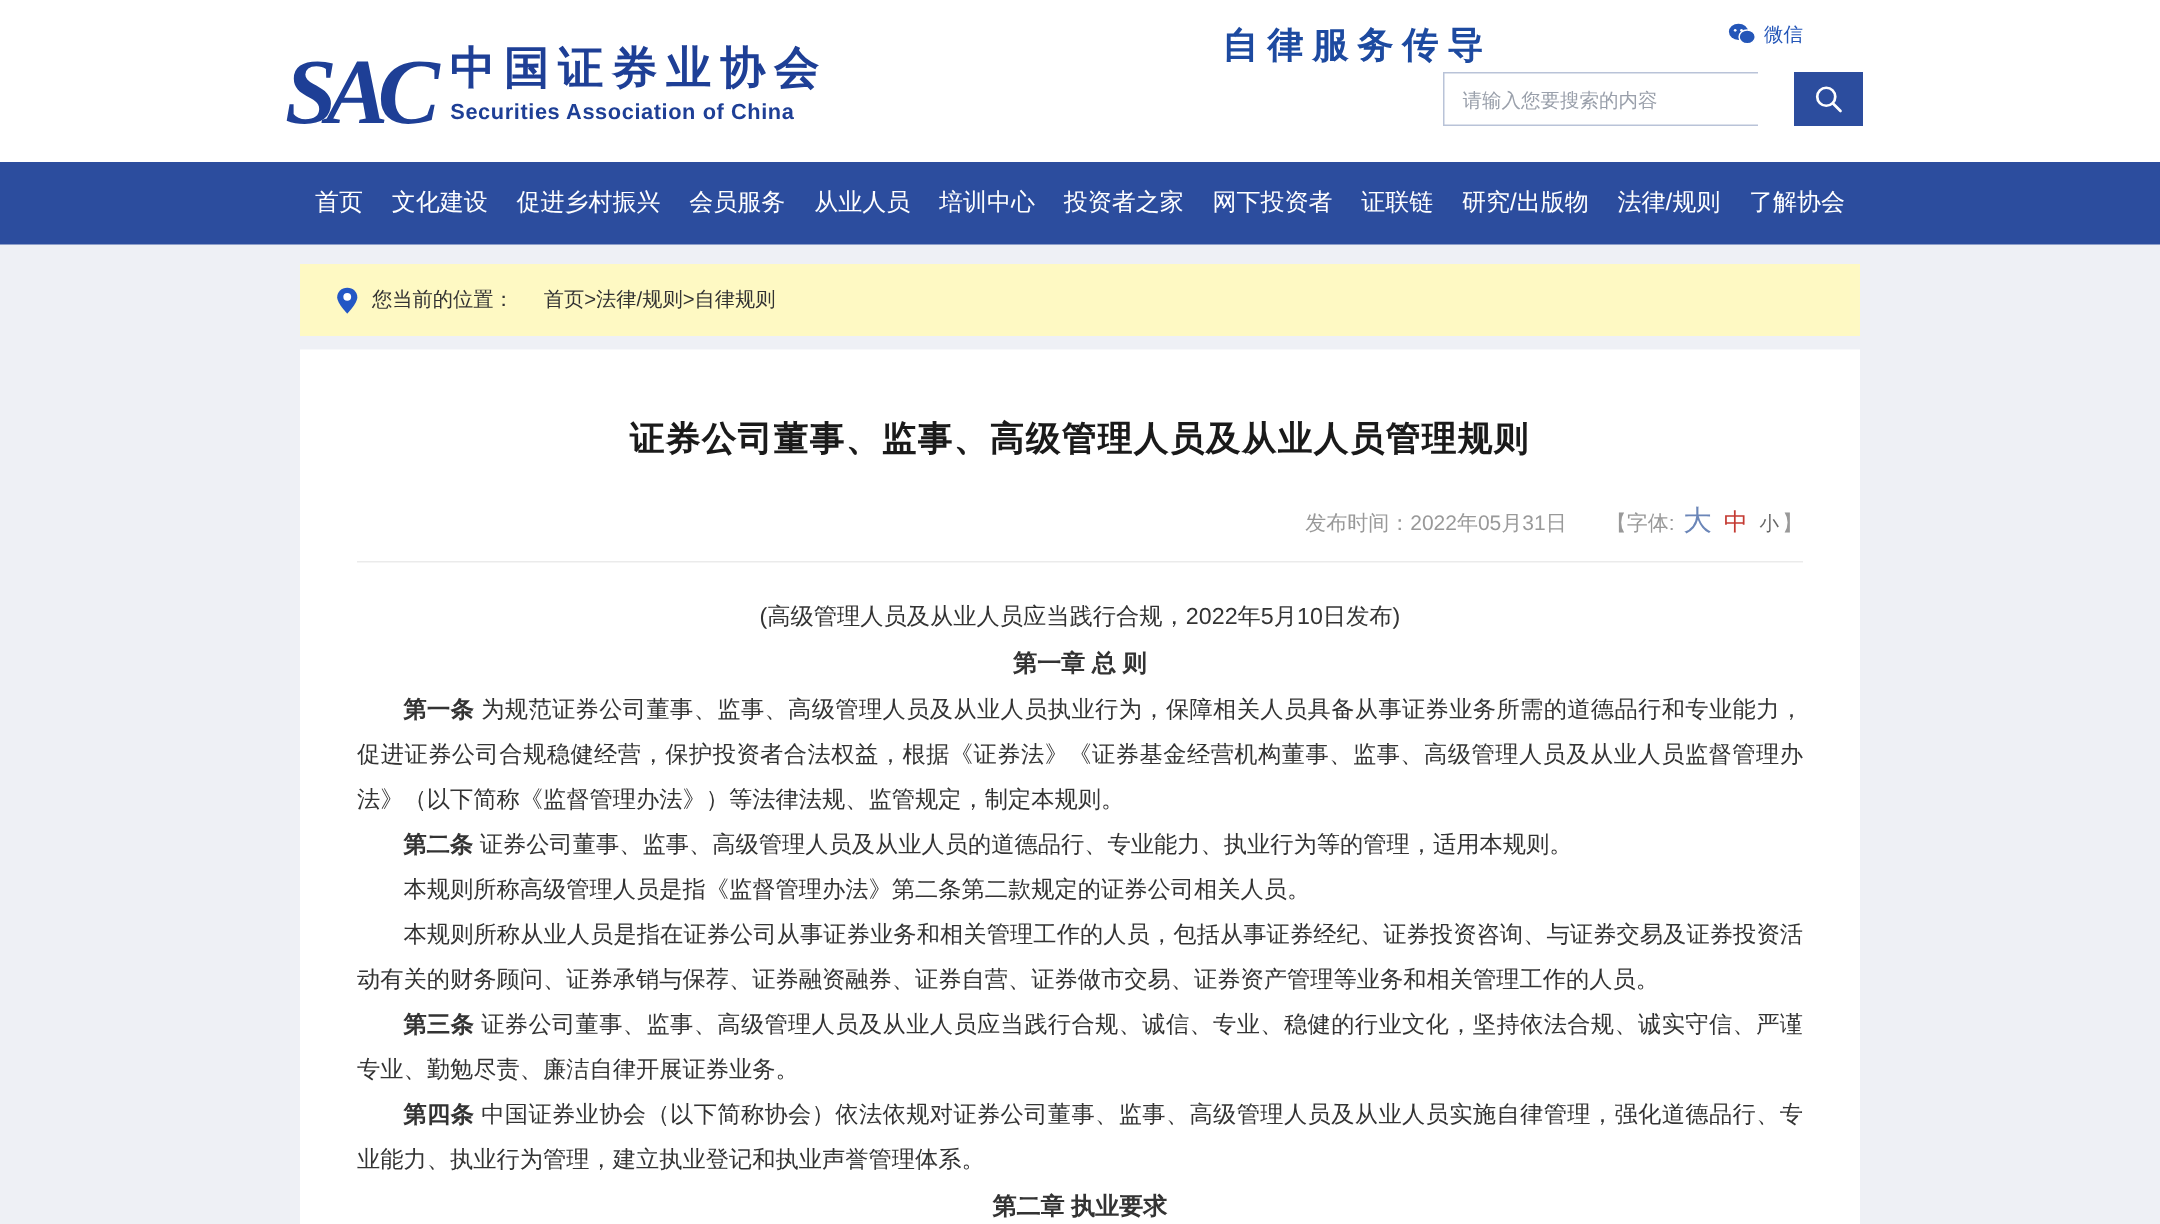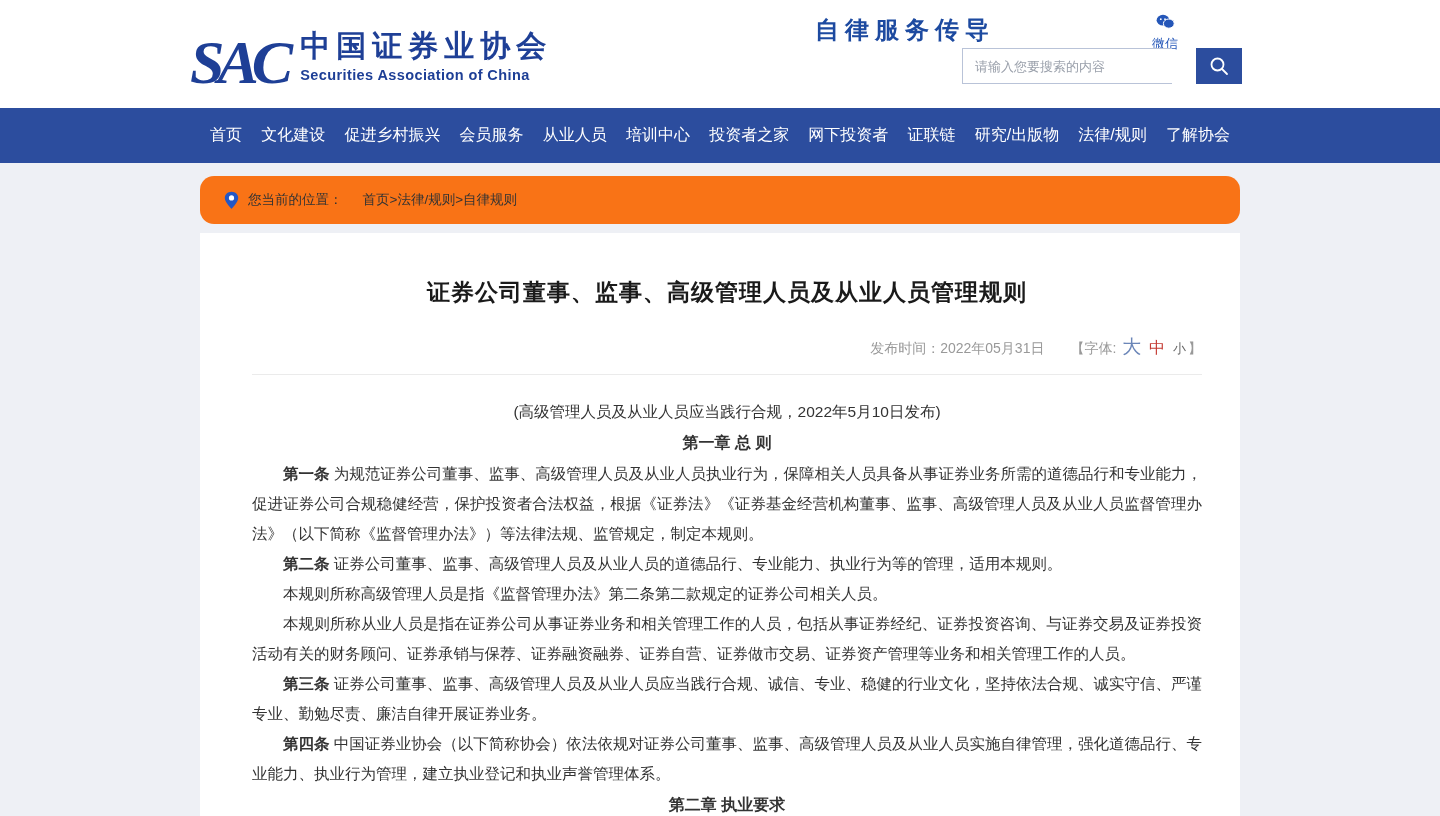--- a/index.html
+++ b/index.html
@@ -23,21 +23,21 @@
     font-family: "Liberation Serif", serif; font-weight: bold;
     font-size: 30px; color: #1e3f96; letter-spacing: 6px; line-height: 38px;
   }
   .logo-en { font-size: 14.5px; font-weight: bold; color: #1e3f96; letter-spacing: 0.4px; line-height: 20px; }
 
   .top-links { position: absolute; left: 815px; top: 14px; display: flex; }
   .top-link {
     font-family: "Liberation Serif", serif; font-weight: bold;
     font-size: 24px; color: #1d4aa0; letter-spacing: 6px; cursor: pointer; text-decoration: none;
   }
-  .wechat { position: absolute; left: 1152px; top: 14px; display: flex; align-items: center; gap: 5px; cursor: pointer; flex-direction: column; }
+  .wechat { position: absolute; left: 1152px; top: 14px; display: flex; align-items: center; gap: 5px; cursor: pointer; }
   .wechat-label { font-size: 13px; color: #2456b8; }
 
   .searchbar { position: absolute; left: 962px; top: 48px; width: 280px; height: 36px; display: flex; gap: 24px; }
   .search-input {
     flex: 1; border: 1px solid #b9c3d8; border-right: none; outline: none;
     padding: 0 12px; font-size: 13px; color: #333; font-family: "Liberation Sans", sans-serif;
   }
   .search-input::placeholder { color: #9aa0ab; }
   .search-btn {
     width: 46px; height: 36px; background: #2c4d9e; border: none; cursor: pointer;
@@ -48,29 +48,29 @@
   .nav { position: absolute; top: 108px; left: 0; width: 1440px; height: 55px; background: #2c4d9e; }
   .nav-inner {
     margin-left: 210px; width: 1020px; height: 100%;
     display: flex; justify-content: space-between; align-items: center;
   }
   .nav-item { color: #ffffff; font-size: 16px; text-decoration: none; cursor: pointer; white-space: nowrap; }
 
   
   .breadcrumb {
     position: absolute; top: 176px; left: 200px; width: 1040px; height: 48px;
-    background: #f97316; display: flex; align-items: center; padding-left: 24px; border-radius: 14px;
+    background: #fef9c3; display: flex; align-items: center; padding-left: 24px;
   }
   .crumb-label { font-size: 13.5px; color: #333; margin-left: 9px; }
   .crumb-path { font-size: 13.5px; color: #333; cursor: pointer; text-decoration: none; margin-left: 20px; }
 
   
   .card {
     position: absolute; top: 233px; left: 200px; width: 1040px; height: 583px;
-    background: #ffffff; padding: 30px 38px 0 52px; overflow: hidden;
+    background: #ffffff; padding: 30px 38px 0 38px; overflow: hidden;
   }
   .article-title {
     text-align: center; font-size: 23px; font-weight: bold; color: #1a1a1a;
     margin-top: 14px; letter-spacing: 1px;
   }
   .meta-row { text-align: right; margin-top: 26px; font-size: 14px; color: #999; }
   .meta-sep { display: inline-block; width: 26px; }
   .fs-large { font-size: 19px; color: #6b86b8; cursor: pointer; margin: 0 2px; }
   .fs-medium { font-size: 16px; color: #c43a32; cursor: pointer; margin: 0 2px; }
   .fs-small { font-size: 13px; color: #666; cursor: pointer; margin: 0 2px; }

